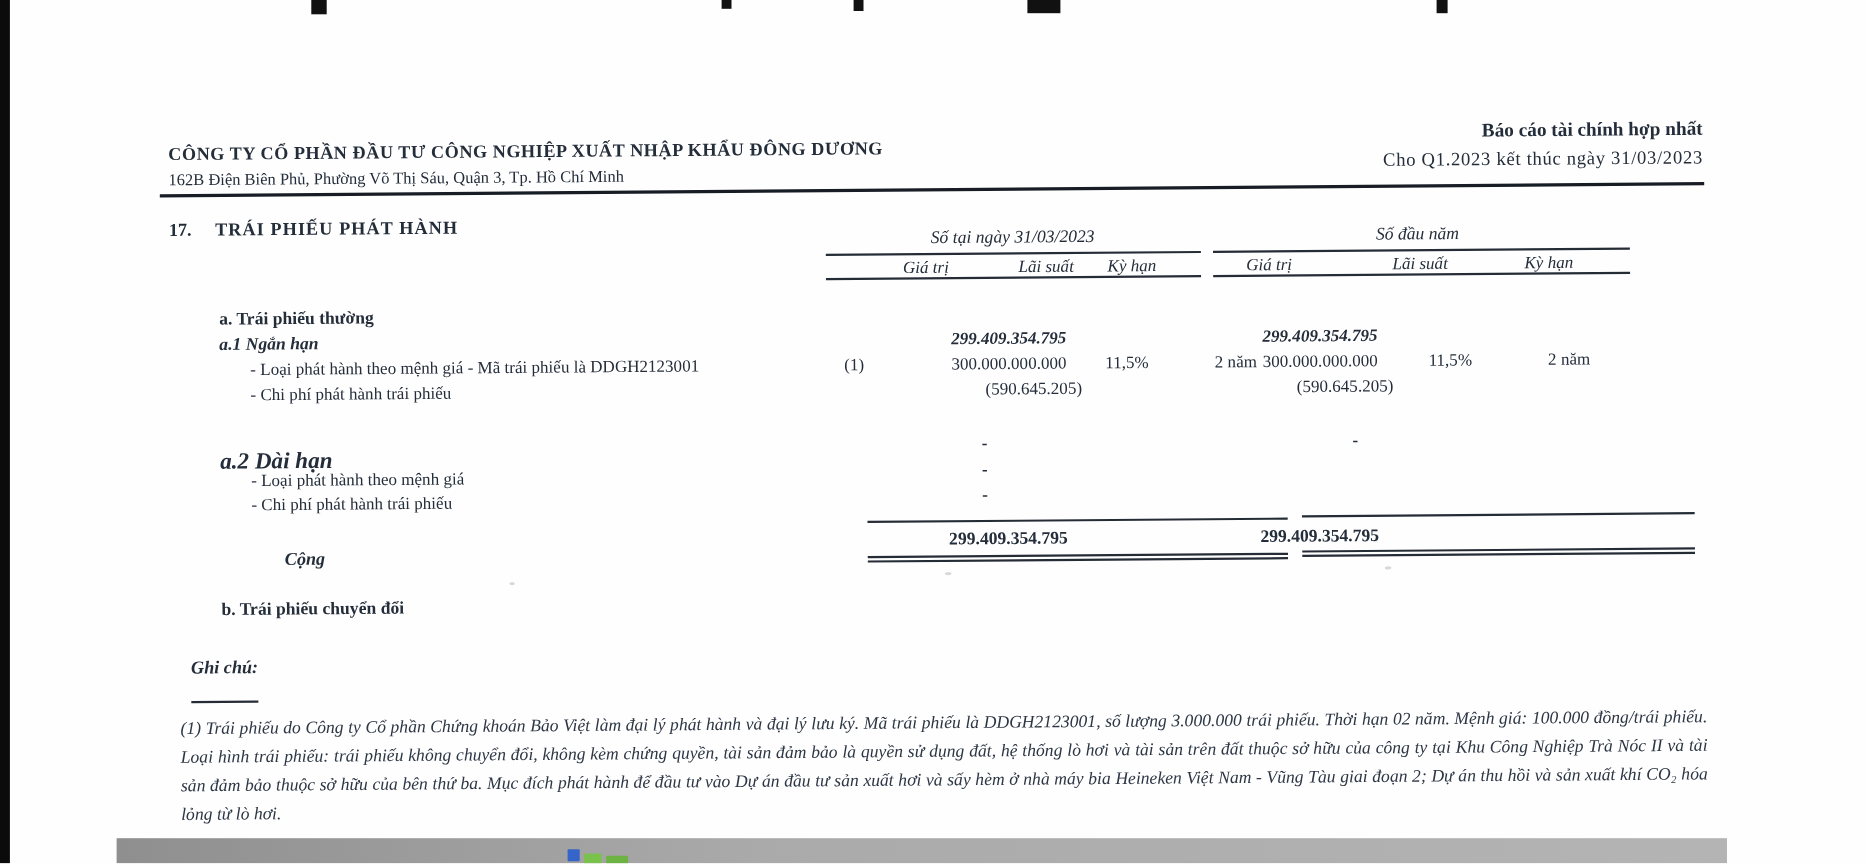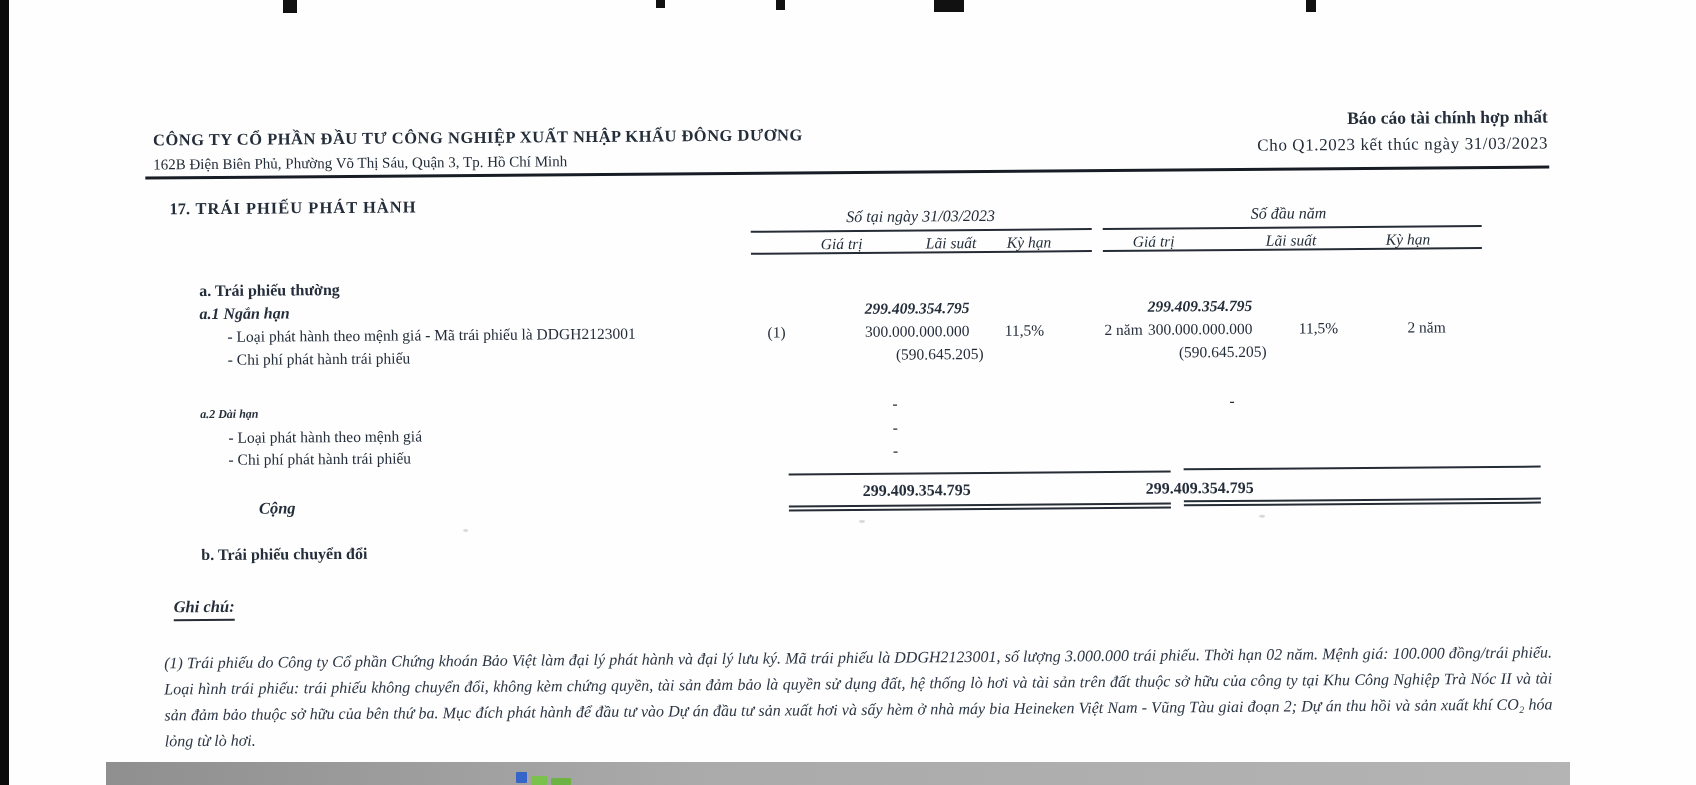--- a/index.html
+++ b/index.html
@@ -36,21 +36,21 @@
 
 <div class="page">
   <div class="content">
 
     <div class="abs b" style="left:155px;top:125px;font-size:16.5px;letter-spacing:.5px;">CÔNG TY CỔ PHẦN ĐẦU TƯ CÔNG NGHIỆP XUẤT NHẬP KHẨU ĐÔNG DƯƠNG</div>
     <div class="abs" style="left:155px;top:151px;font-size:15px;">162B Điện Biên Phủ, Phường Võ Thị Sáu, Quận 3, Tp. Hồ Chí Minh</div>
     <div class="abs b" style="left:1100px;top:112px;width:450px;text-align:right;font-size:17.5px;">Báo cáo tài chính hợp nhất</div>
     <div class="abs" style="left:1100px;top:139px;width:450px;text-align:right;font-size:17px;letter-spacing:.6px;">Cho Q1.2023 kết thúc ngày 31/03/2023</div>
     <div class="ln" style="left:147px;top:171px;width:1404px;height:3px;background:#181d25;"></div>
 
-    <div class="abs b" style="left:155px;top:194px;font-size:16.5px;margin-left:16px;">17.</div>
+    <div class="abs b" style="left:155px;top:194px;font-size:16.5px;">17.</div>
     <div class="abs b" style="left:197px;top:194px;font-size:16.5px;letter-spacing:1px;">TRÁI PHIẾU PHÁT HÀNH</div>
 
     <div class="abs i" style="left:762px;top:208px;width:320px;text-align:center;font-size:16px;">Số tại ngày 31/03/2023</div>
     <div class="abs i" style="left:1115px;top:208px;width:350px;text-align:center;font-size:16px;">Số đầu năm</div>
     <div class="ln" style="left:752px;top:230px;width:341px;"></div>
     <div class="ln" style="left:1104px;top:230px;width:379px;"></div>
 
     <div class="abs subhead" style="left:822px;top:235px;width:80px;">Giá trị</div>
     <div class="abs subhead" style="left:927px;top:235px;width:80px;">Lãi suất</div>
     <div class="abs subhead" style="left:1008px;top:235px;width:80px;">Kỳ hạn</div>
@@ -81,21 +81,21 @@
       <span class="cell rterm">2 năm</span>
     </div>
 
     <div class="row" style="top:346px;">
       <span class="cell lbl1">- Chi phí phát hành trái phiếu</span>
       <span class="cell lvalp">(590.645.205)</span>
       <span class="cell rvalp">(590.645.205)</span>
     </div>
 
     <div class="row" style="top:402px;">
-      <span class="cell lbl0 bi" style="font-size:12px;">a.2 Dài hạn</span>
+      <span class="cell lbl0 bi" style="font-size:21px;">a.2 Dài hạn</span>
       <span class="cell ldash">-</span>
       <span class="cell rdash">-</span>
     </div>
 
     <div class="row" style="top:424px;">
       <span class="cell lbl1">- Loại phát hành theo mệnh giá</span>
       <span class="cell ldash" style="top:-5px;">-</span>
     </div>
 
     <div class="row" style="top:446px;">
@@ -112,21 +112,21 @@
     </div>
     <div class="abs b" style="left:258px;top:494px;font-size:16.5px;font-style:italic;">Cộng</div>
 
     <div class="ln" style="left:788px;top:505px;width:382px;"></div>
     <div class="ln" style="left:788px;top:509px;width:382px;"></div>
     <div class="ln" style="left:1183px;top:503px;width:357px;"></div>
     <div class="ln" style="left:1183px;top:507px;width:357px;"></div>
 
     <div class="abs b" style="left:200px;top:541px;font-size:16px;">b. Trái phiếu chuyển đổi</div>
 
-    <div class="abs bi" style="left:172px;top:592px;font-size:16.5px;border-bottom:2px solid #262c36;padding-bottom:2px;">Ghi chú:</div>
+    <div class="abs bi" style="left:172px;top:592px;font-size:16.5px;border-bottom:2px solid #262c36;padding-bottom:20px;">Ghi chú:</div>
 
     <div class="abs i" style="left:162px;top:645px;width:1388px;white-space:normal;text-align:justify;font-size:16px;line-height:26px;color:#2c3644;">(1) Trái phiếu do Công ty Cổ phần Chứng khoán Bảo Việt làm đại lý phát hành và đại lý lưu ký. Mã trái phiếu là DDGH2123001, số lượng 3.000.000 trái phiếu. Thời hạn 02 năm. Mệnh giá: 100.000 đồng/trái phiếu. Loại hình trái phiếu: trái phiếu không chuyển đổi, không kèm chứng quyền, tài sản đảm bảo là quyền sử dụng đất, hệ thống lò hơi và tài sản trên đất thuộc sở hữu của công ty tại Khu Công Nghiệp Trà Nóc II và tài sản đảm bảo thuộc sở hữu của bên thứ ba. Mục đích phát hành để đầu tư vào Dự án đầu tư sản xuất hơi và sấy hèm ở nhà máy bia Heineken Việt Nam - Vũng Tàu giai đoạn 2; Dự án thu hồi và sản xuất khí CO₂ hóa lỏng từ lò hơi.</div>
 
     <div class="noise" style="left:462px;top:526px;width:5px;height:3px;"></div>
     <div class="noise" style="left:858px;top:520px;width:6px;height:3px;"></div>
     <div class="noise" style="left:1258px;top:518px;width:6px;height:3px;"></div>
   </div>
 
   <div class="abs" style="left:0;top:0;width:9px;height:785px;background:#0b0b0b;"></div>
   <div class="abs" style="left:283px;top:0;width:14px;height:13px;background:#111;"></div>

